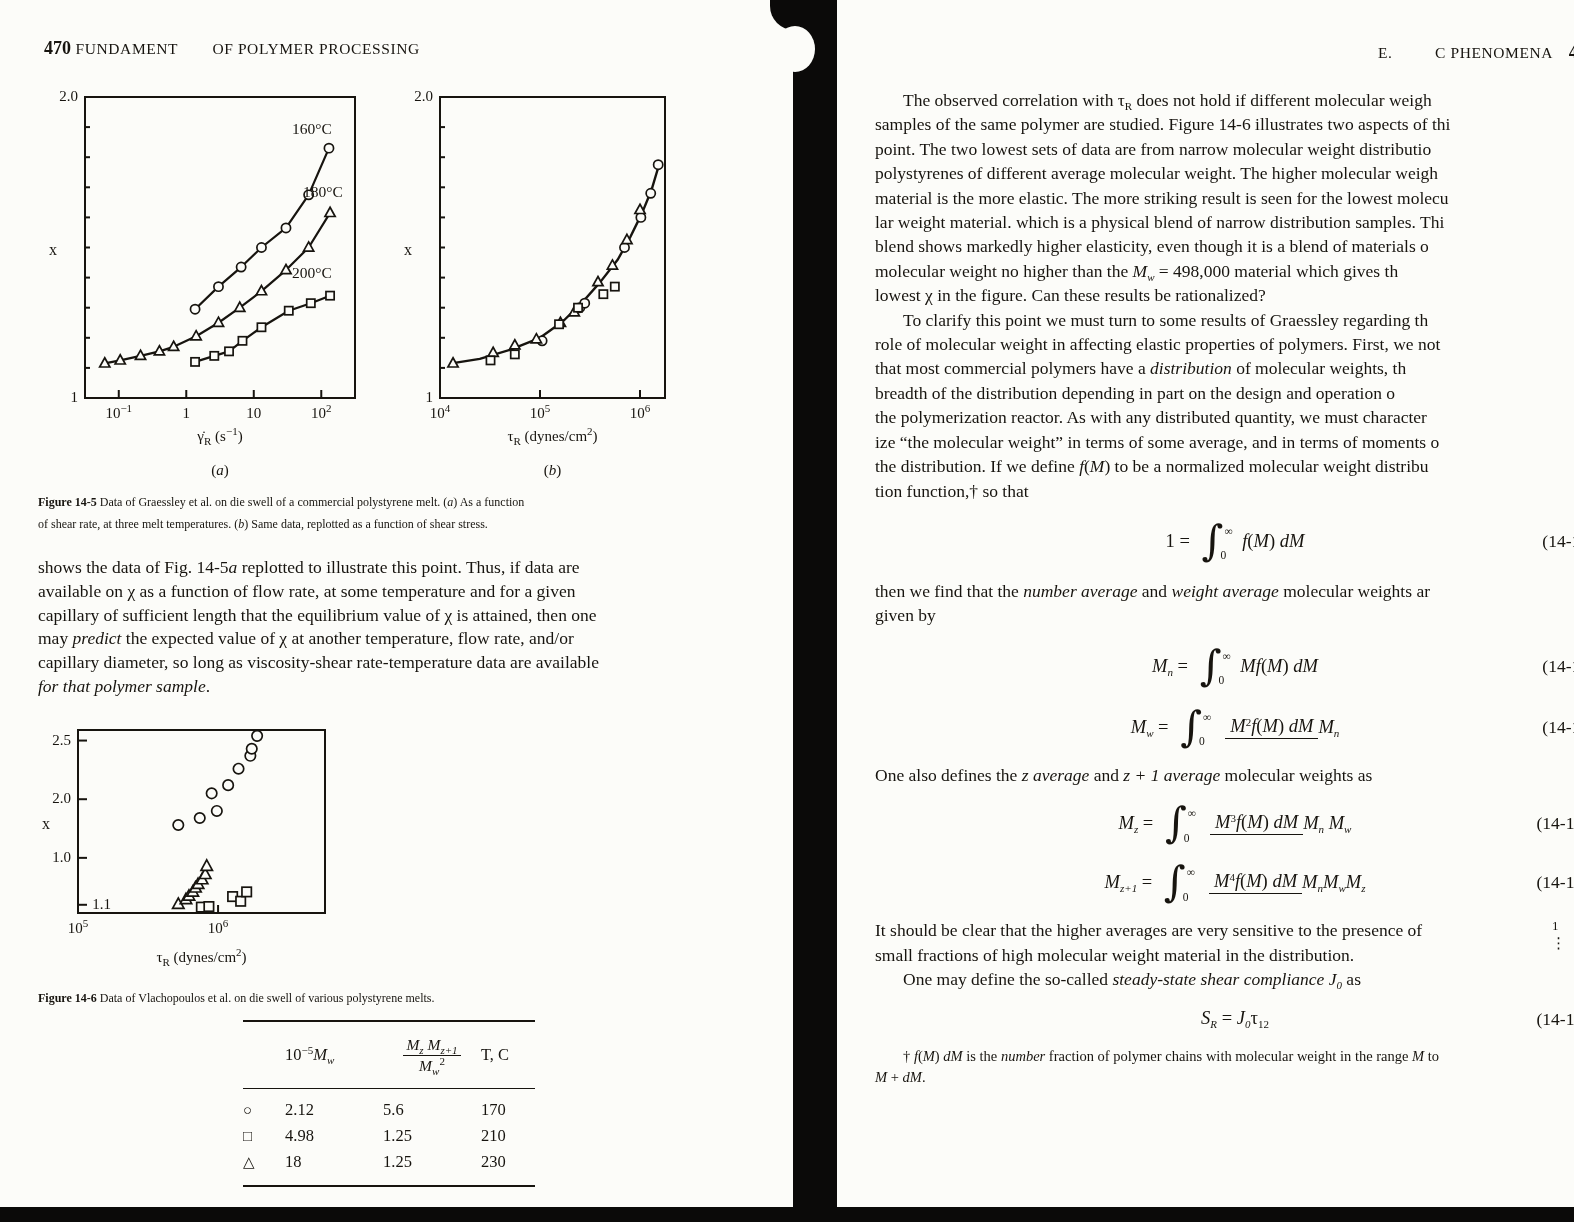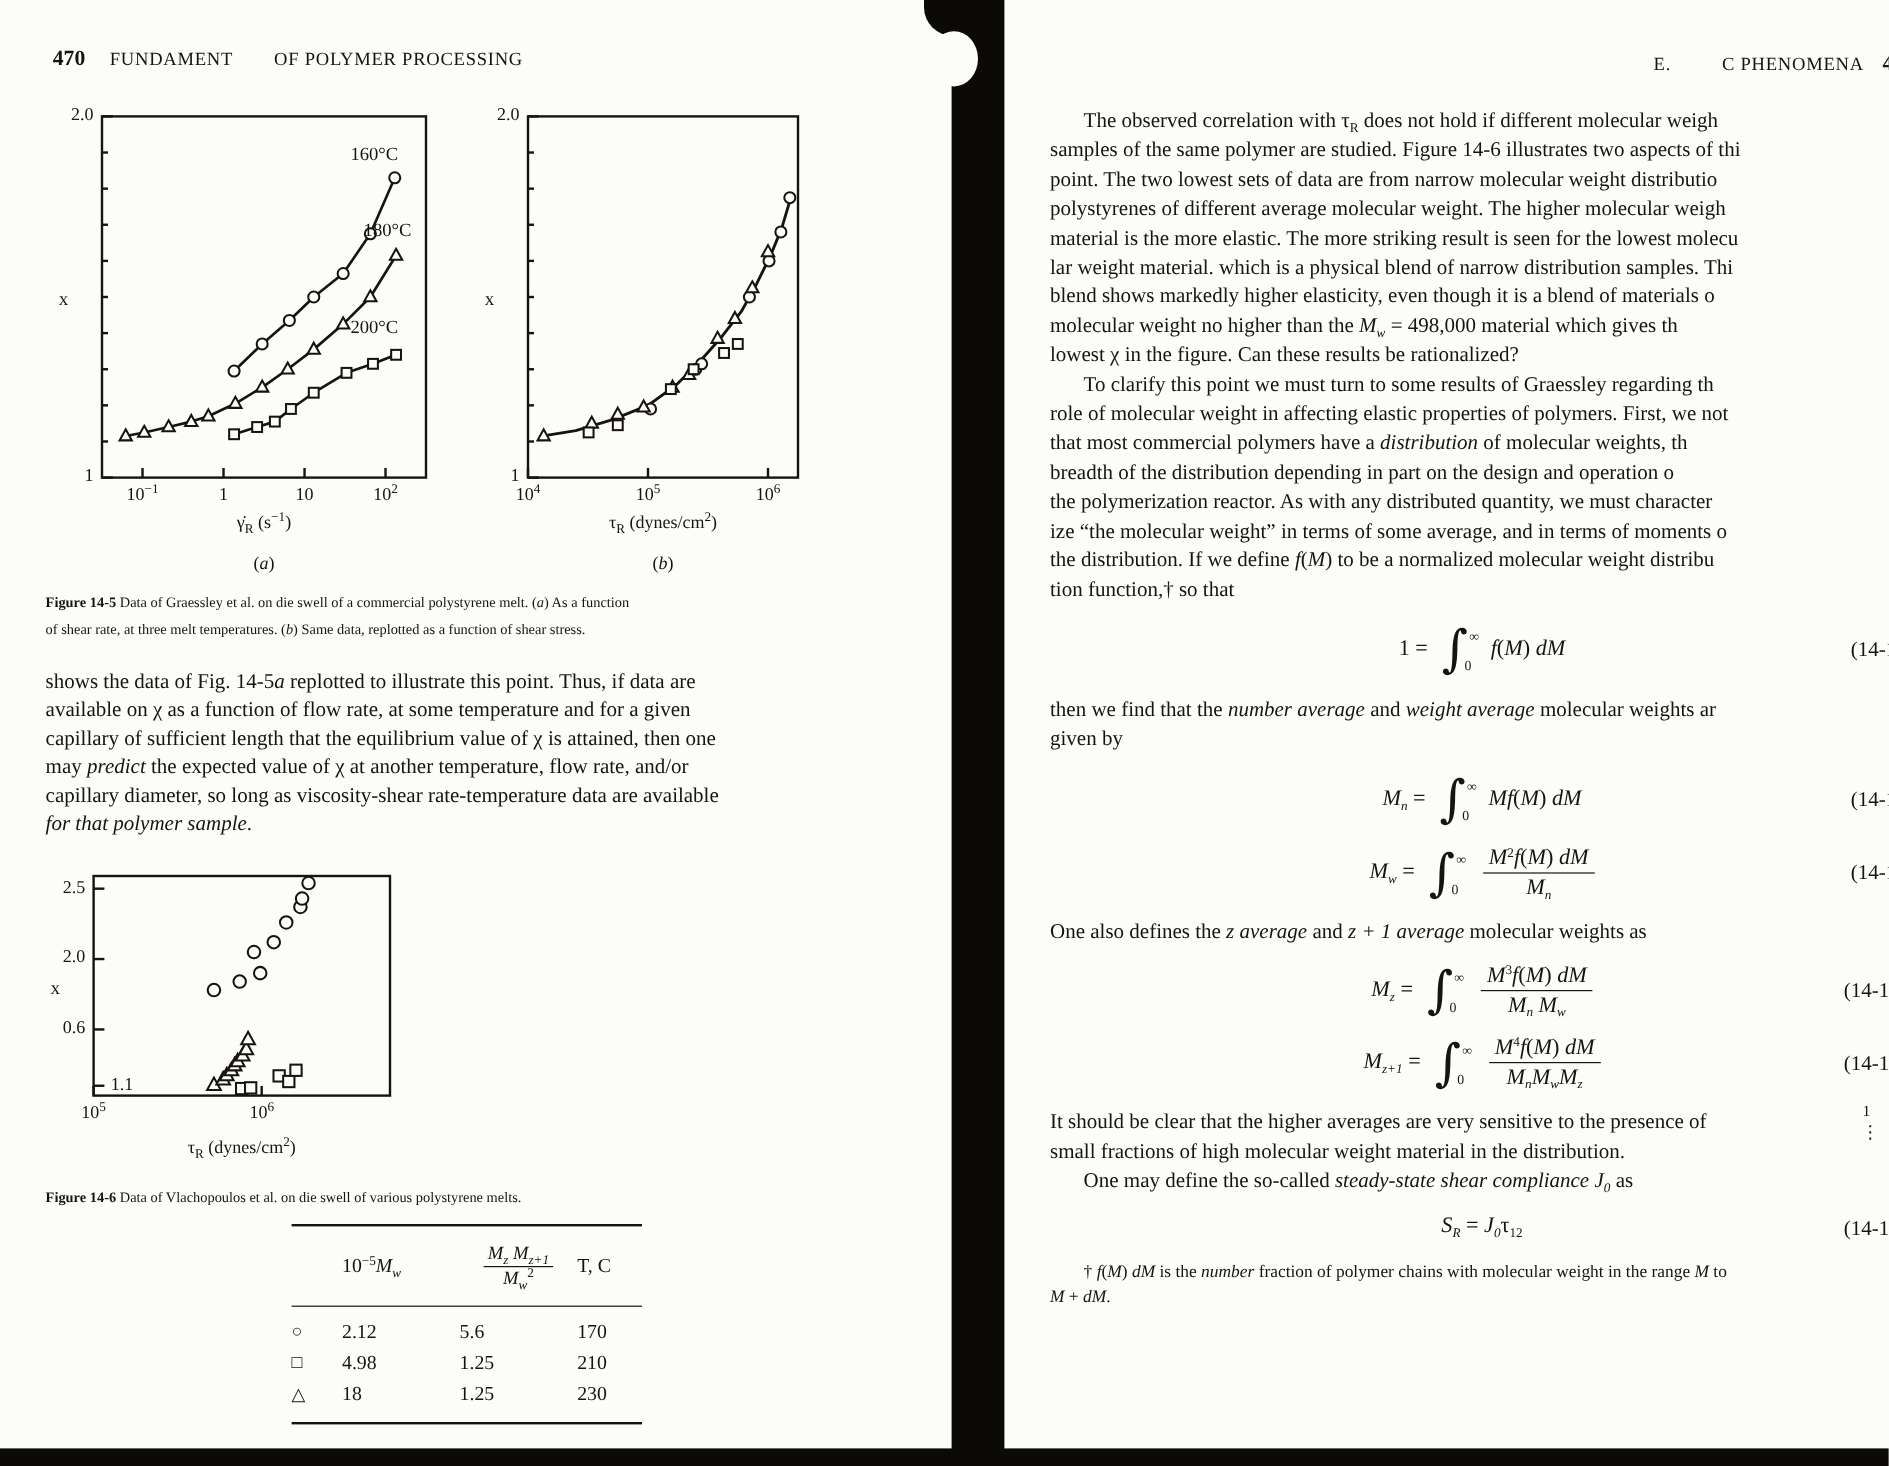--- a/index.html
+++ b/index.html
@@ -33,21 +33,21 @@
   
   .eq{position:relative;display:flex;justify-content:center;align-items:center;margin:15px 0;font-size:18.5px}
   .eq.tall{margin:13px 0}
   .eq-num{position:absolute;right:6px;top:50%;transform:translateY(-50%);font-size:17.5px;font-style:normal}
   .eq-t{white-space:pre}
   .intwrap{display:inline-flex;align-items:center;margin:0 5px 0 7px}
   .int{font-size:42px;line-height:.85;font-family:"DejaVu Serif",serif}
   .lims{display:inline-flex;flex-direction:column;justify-content:space-between;height:46px;font-size:11.5px;margin-left:1px}
   .lims .lim-hi{margin-top:1px}
   .lims .lim-lo{margin-bottom:1px;margin-left:-4px}
-  .frac{display:inline-flex;flex-direction:column;align-items:center;margin-left:9px;line-height:1.2}
+  .frac{display:inline-flex;flex-direction:row;margin-left:9px;line-height:1.2}
   .fnum{padding:0 5px 1px;border-bottom:1.7px solid #17140f}
   .fden{padding-top:1px}
   
   .footnote{font-size:14.5px;line-height:21px;margin-top:26px}
   
   .dtable{position:absolute;font-size:16.5px}
   .dtable .tline{border-top:2.6px solid #17140f}
   .dtable .tline2{border-top:1.6px solid #17140f}
   .trow{display:grid;grid-template-columns:42px 98px 98px 52px;align-items:center}
   .trow.hdr{height:66px}
@@ -59,21 +59,21 @@
   
   .gutter{position:absolute;background:#0b0a09}
   i{font-style:italic}
   b{font-weight:bold}
 </style>
 </head>
 <body>
 
 <div class="abs runhead" style="left:44px;top:38px">
   <span class="pageno">470</span>
-  <span style="margin-left:16px">FUNDAMENT</span>
+  <span style="margin-left:0">FUNDAMENT</span>
   <span style="margin-left:30px">OF POLYMER PROCESSING</span>
 </div>
 
 <div class="chart" style="left: 45px; top: 85px; width: 330px; height: 400px;">
     <svg width="330" height="400">
       <rect x="40" y="12" width="270" height="301" fill="none" stroke="#17140f" stroke-width="2"></rect>
       <line x1="40" y1="12" x2="49" y2="12" stroke="#17140f" stroke-width="2"></line>
       <line x1="40" y1="42.10000000000002" x2="45" y2="42.10000000000002" stroke="#17140f" stroke-width="2"></line>
       <line x1="40" y1="72.19999999999999" x2="45" y2="72.19999999999999" stroke="#17140f" stroke-width="2"></line>
       <line x1="40" y1="102.30000000000001" x2="45" y2="102.30000000000001" stroke="#17140f" stroke-width="2"></line>
@@ -217,21 +217,21 @@
       <polygon points="165.24976607048387,153.08846153846153 170.94976607048386,163.4884615384615 159.54976607048388,163.4884615384615" fill="#fcfcf9" stroke="#17140f" stroke-width="1.7"></polygon>
       <polygon points="166.73351769709666,144.8769230769231 172.43351769709665,155.27692307692308 161.03351769709667,155.27692307692308" fill="#fcfcf9" stroke="#17140f" stroke-width="1.7"></polygon>
       <rect x="156.67388205672188" y="187.4346153846154" width="9.4" height="9.4" fill="#fcfcf9" stroke="#17140f" stroke-width="1.7"></rect>
       <rect x="164.19341799026122" y="186.84807692307695" width="9.4" height="9.4" fill="#fcfcf9" stroke="#17140f" stroke-width="1.7"></rect>
       <rect x="187.9076846184481" y="176.8769230769231" width="9.4" height="9.4" fill="#fcfcf9" stroke="#17140f" stroke-width="1.7"></rect>
       <rect x="195.97060384612223" y="181.56923076923078" width="9.4" height="9.4" fill="#fcfcf9" stroke="#17140f" stroke-width="1.7"></rect>
       <rect x="201.95879230775543" y="172.1846153846154" width="9.4" height="9.4" fill="#fcfcf9" stroke="#17140f" stroke-width="1.7"></rect>
     </svg>
     <div class="cl ytick" style="left: 31px; top: 25.5577px;">2.5</div>
     <div class="cl ytick" style="left: 31px; top: 84.2115px;">2.0</div>
-    <div class="cl ytick" style="left: 31px; top: 142.865px;">0.6</div>
+    <div class="cl ytick" style="left: 31px; top: 142.865px;">1.0</div>
     <div class="cl ytick" style="left: 31px; top: 189.788px; margin-left: 40px;">1.1</div>
     <div class="cl xtick" style="left: 38px; top: 205px;">10<sup>5</sup></div>
     <div class="cl xtick" style="left: 178.068px; top: 205px;">10<sup>6</sup></div>
     <div class="cl xaxis" style="left: 161.5px; top: 234px;">τ<sub>R</sub>  (dynes/cm<sup>2</sup>)</div>
     <div class="cl yaxis" style="left: 2px; top: 100px;">x</div>
   </div>
 
 <div class="abs caption" style="left:38px;top:988px;width:640px"><b>Figure 14-6</b>  Data of Vlachopoulos et al. on die swell of various polystyrene melts.</div>
 
 <div class="dtable" style="left:243px;top:1020px;width:292px">

